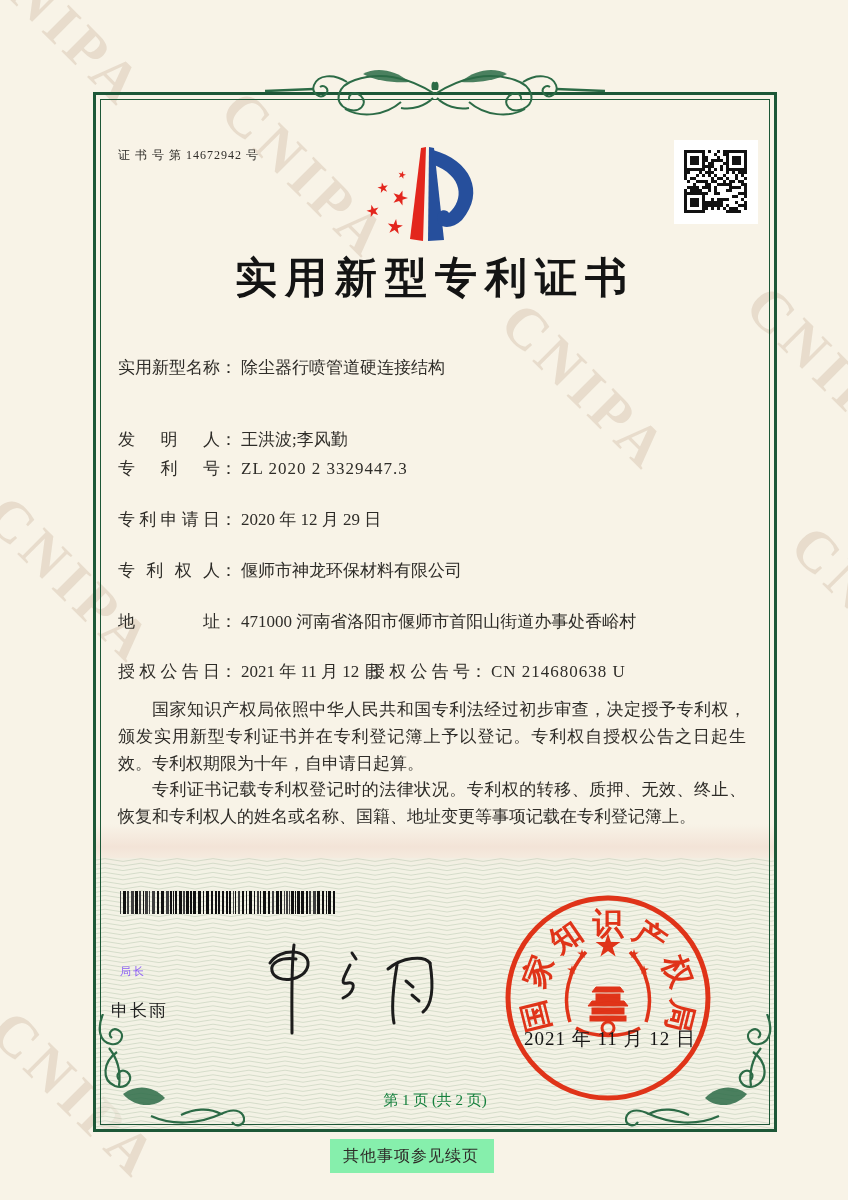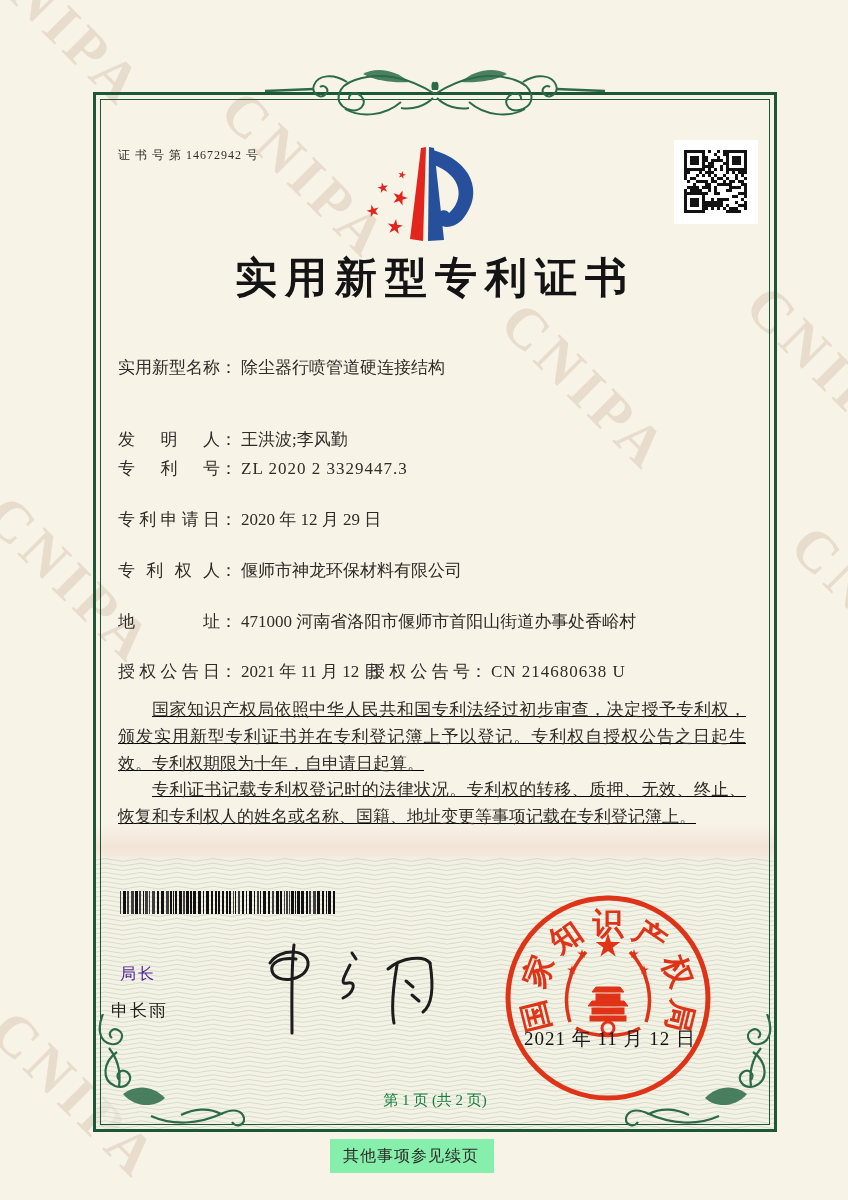--- a/index.html
+++ b/index.html
@@ -35,26 +35,26 @@
   .qr-box svg{position:absolute;left:10px;top:10px;}
   .title{position:absolute;left:93px;top:250px;width:684px;text-align:center;font-size:42px;font-weight:bold;
          color:#141414;letter-spacing:8px;z-index:3;}
 
   .frow{position:absolute;left:118px;font-size:17px;color:var(--ink);z-index:3;white-space:nowrap;}
   .flabel{display:inline-block;width:102px;text-align:justify;text-align-last:justify;vertical-align:top;}
   .colon{margin-right:4px;}
   .num{letter-spacing:1px;}
   .pair1{display:inline-block;width:250px;}
 
-  .paras{position:absolute;left:118px;top:697px;width:628px;z-index:3;text-decoration:underline;}
+  .paras{position:absolute;left:118px;top:697px;width:628px;z-index:3;}
   .paras p{font-size:17px;line-height:26.8px;color:var(--ink);text-align:justify;text-indent:2em;}
 
   .barcode{position:absolute;left:120px;top:891px;z-index:3;}
   .signer-pos{position:absolute;left:120px;top:964px;font-family:"Liberation Sans","DejaVu Sans",sans-serif;
-      font-size:16px;color:#4c1d95;letter-spacing:2px;z-index:3;}
+      font-size:11px;color:#8b5cf6;letter-spacing:2px;z-index:3;}
   .signer-name{position:absolute;left:111px;top:999px;font-family:"Liberation Sans","DejaVu Sans",sans-serif;
       font-size:17px;color:#222;letter-spacing:2px;z-index:3;}
   .signature{position:absolute;left:232px;top:933px;z-index:3;}
 
   .seal{position:absolute;left:498px;top:888px;z-index:3;}
   .seal-date{position:absolute;left:524px;top:1026px;font-size:19px;color:#151515;letter-spacing:1px;z-index:4;white-space:nowrap;}
 
   .page-no{position:absolute;left:93px;top:1091px;width:684px;text-align:center;font-size:15px;color:#15803d;z-index:3;}
   .cont-box{position:absolute;left:330px;top:1139px;width:164px;height:34px;background:#86efac;z-index:3;}
   .cont-box span{display:block;padding:7px 0 0 13px;font-size:16px;color:var(--ink);letter-spacing:1px;}

